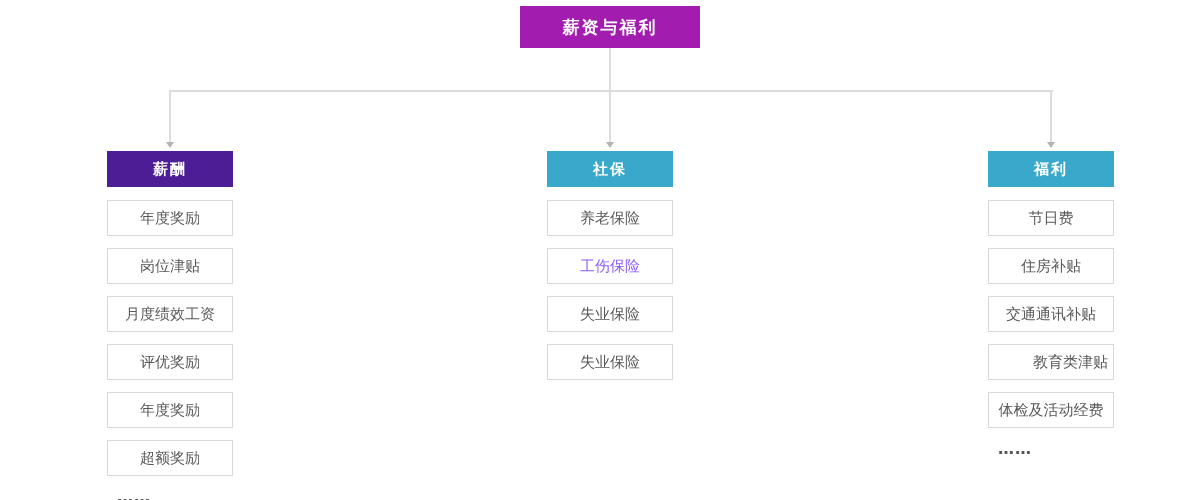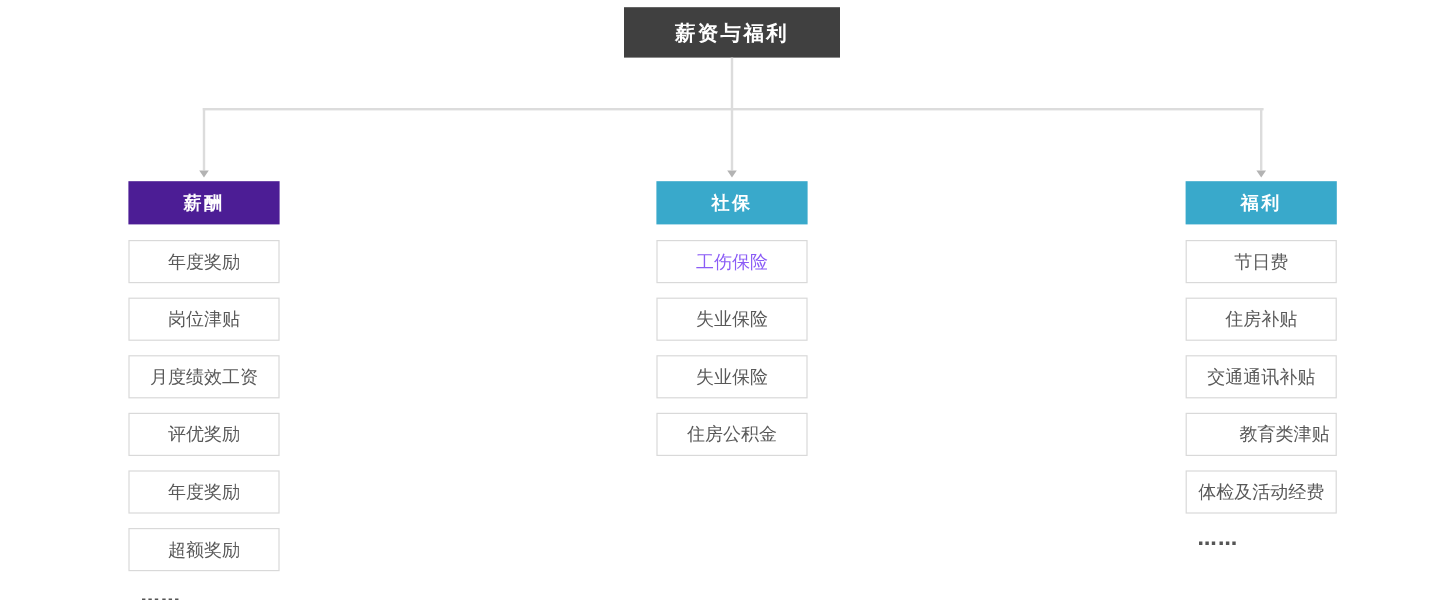--- a/index.html
+++ b/index.html
@@ -37,21 +37,21 @@
   }
   .ellipsis {
     color: #555555; font-size: 16px; font-weight: bold;
     padding-left: 10px; line-height: 14px; margin-top: 2px; letter-spacing: 1px;
   }
 </style>
 </head>
 <body>
 
 <div class="canvas">
-  <div class="root-box" style="background: #404040;">薪资与福利</div>
+  <div class="root-box" style="background: #a21caf;">薪资与福利</div>
   <div id="connectors">
       <div class="seg" style="left: 609px; top: 48px; width: 2px; height: 42px; background: rgb(220, 220, 220);"></div>
       <div class="seg" style="left: 169px; top: 90px; width: 884px; height: 2px; background: rgb(220, 220, 220);"></div>
       <div class="seg" style="left: 169px; top: 90px; width: 2px; height: 52px; background: rgb(220, 220, 220);"></div>
       <div class="arrow" style="left: 166px; top: 142px; border-top-color: rgb(179, 179, 179);"></div>
       <div class="seg" style="left: 609px; top: 90px; width: 2px; height: 52px; background: rgb(220, 220, 220);"></div>
       <div class="arrow" style="left: 606px; top: 142px; border-top-color: rgb(179, 179, 179);"></div>
       <div class="seg" style="left: 1050px; top: 90px; width: 2px; height: 52px; background: rgb(220, 220, 220);"></div>
       <div class="arrow" style="left: 1047px; top: 142px; border-top-color: rgb(179, 179, 179);"></div>
     </div>
@@ -61,24 +61,24 @@
         <div class="item" style="border-color: rgb(217, 217, 217); color: rgb(89, 89, 89);">年度奖励</div>
         <div class="item" style="border-color: rgb(217, 217, 217); color: rgb(89, 89, 89);">岗位津贴</div>
         <div class="item" style="border-color: rgb(217, 217, 217); color: rgb(89, 89, 89);">月度绩效工资</div>
         <div class="item" style="border-color: rgb(217, 217, 217); color: rgb(89, 89, 89);">评优奖励</div>
         <div class="item" style="border-color: rgb(217, 217, 217); color: rgb(89, 89, 89);">年度奖励</div>
         <div class="item" style="border-color: rgb(217, 217, 217); color: rgb(89, 89, 89);">超额奖励</div>
         <div class="ellipsis">……</div>
       </div>
       <div class="branch" style="left: 547px;">
         <div class="branch-header" style="background: rgb(57, 169, 203);">社保</div>
+        <div class="item" style="border-color: rgb(217, 217, 217); color: rgb(89, 89, 89);">养老保险</div>
         <div class="item" style="border-color: rgb(217, 217, 217); color: #8b5cf6;">工伤保险</div>
         <div class="item" style="border-color: rgb(217, 217, 217); color: rgb(89, 89, 89);">失业保险</div>
         <div class="item" style="border-color: rgb(217, 217, 217); color: rgb(89, 89, 89);">失业保险</div>
-        <div class="item" style="border-color: rgb(217, 217, 217); color: rgb(89, 89, 89);">住房公积金</div>
       </div>
       <div class="branch" style="left: 988px;">
         <div class="branch-header" style="background: rgb(57, 169, 203);">福利</div>
         <div class="item" style="border-color: rgb(217, 217, 217); color: rgb(89, 89, 89);">节日费</div>
         <div class="item" style="border-color: rgb(217, 217, 217); color: rgb(89, 89, 89);">住房补贴</div>
         <div class="item" style="border-color: rgb(217, 217, 217); color: rgb(89, 89, 89);">交通通讯补贴</div>
         <div class="item" style="border-color: rgb(217, 217, 217); color: rgb(89, 89, 89); padding-left: 39px;">教育类津贴</div>
         <div class="item" style="border-color: rgb(217, 217, 217); color: rgb(89, 89, 89);">体检及活动经费</div>
         <div class="ellipsis">……</div>
       </div>

